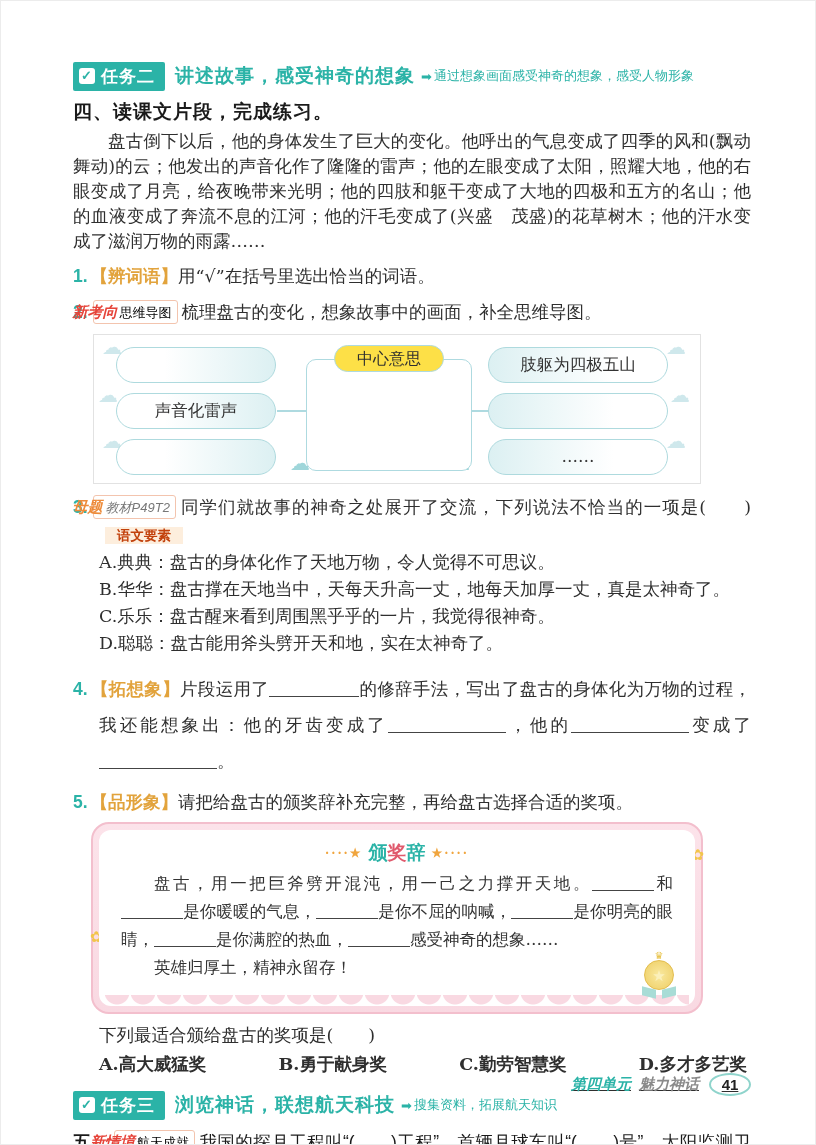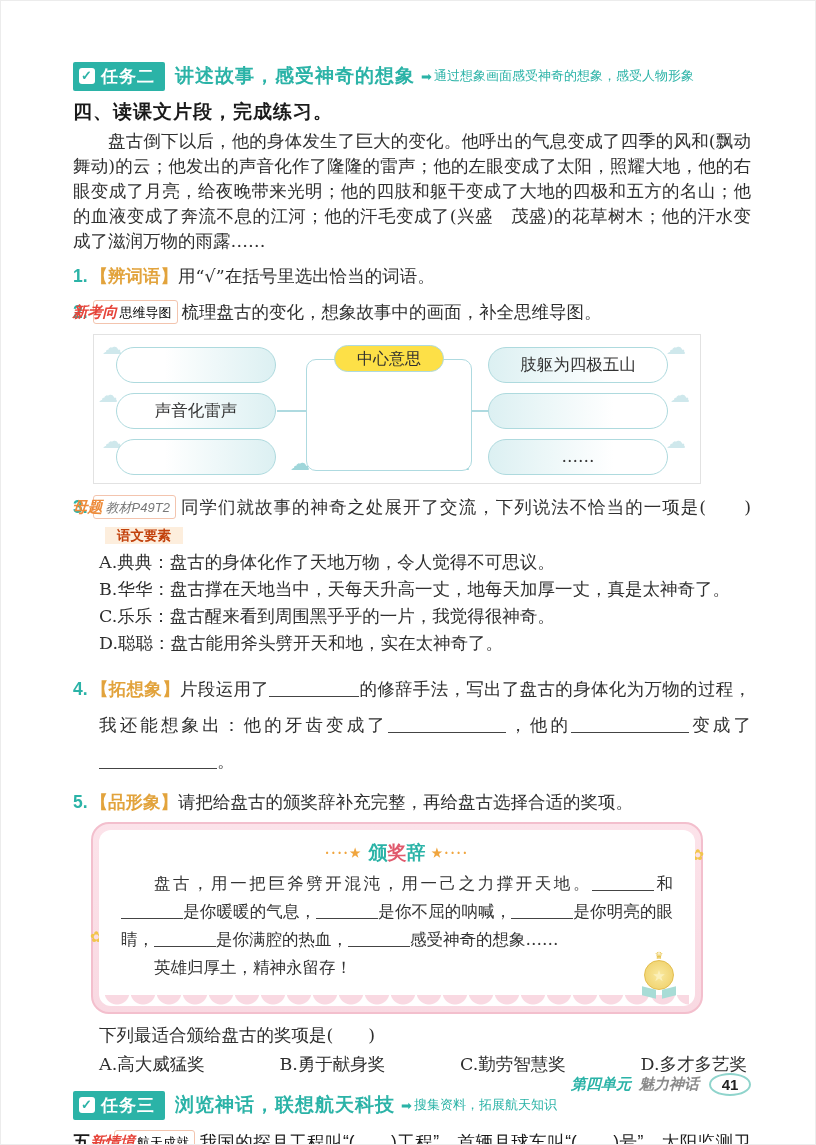--- a/index.html
+++ b/index.html
@@ -77,27 +77,27 @@
   .medal{position:absolute;right:16px;bottom:8px;width:40px;text-align:center;z-index:3;}
   .medal .crown{color:#e8c34a;font-size:10px;line-height:9px;}
   .medal .coin{width:30px;height:30px;margin:0 auto;border-radius:50%;background:radial-gradient(#f9e9a0,#eecd62);
                border:1px solid #e3bd4e;color:#fbf0bb;font-size:15px;line-height:30px;box-sizing:border-box;}
   .medal .ribbon{position:relative;height:10px;margin-top:-2px;}
   .medal .ribbon::before,.medal .ribbon::after{content:"";position:absolute;top:0;width:14px;height:9px;background:#a8dcd6;}
   .medal .ribbon::before{left:3px;transform:skewY(14deg);} .medal .ribbon::after{right:3px;transform:skewY(-14deg);}
 
   .opt-row{display:flex;justify-content:space-between;width:648px;margin:2px 0 6px 26px;
            font-family:"DejaVu Serif",serif;font-size:17.5px;line-height:27px;}
-  .opt-row span{white-space:nowrap;}
+  .opt-row span{white-space:nowrap;font-weight:bold;}
 
   .q-sans{font-family:"Liberation Sans",sans-serif;font-size:17.5px;line-height:28px;margin-top:8px;
           padding-left:30px;text-indent:-30px;text-align:justify;color:#1a1a1a;}
 
   .footer{position:absolute;right:64px;bottom:48px;font-style:italic;font-weight:bold;font-size:15px;
-          display:flex;align-items:center;}
+          display:flex;align-items:center;text-decoration:underline;}
   .f-unit{color:#2bb3a7;} .f-title{color:#8a8a8a;margin-left:8px;}
   .f-page{display:inline-block;min-width:22px;padding:1px 8px;margin-left:10px;border:2px solid #8fd4cc;
           border-radius:50%;color:#222;font-style:normal;text-align:center;font-size:15px;}
 </style>
 </head>
 <body>
 
 <div class="page">
   <div class="content">
 

